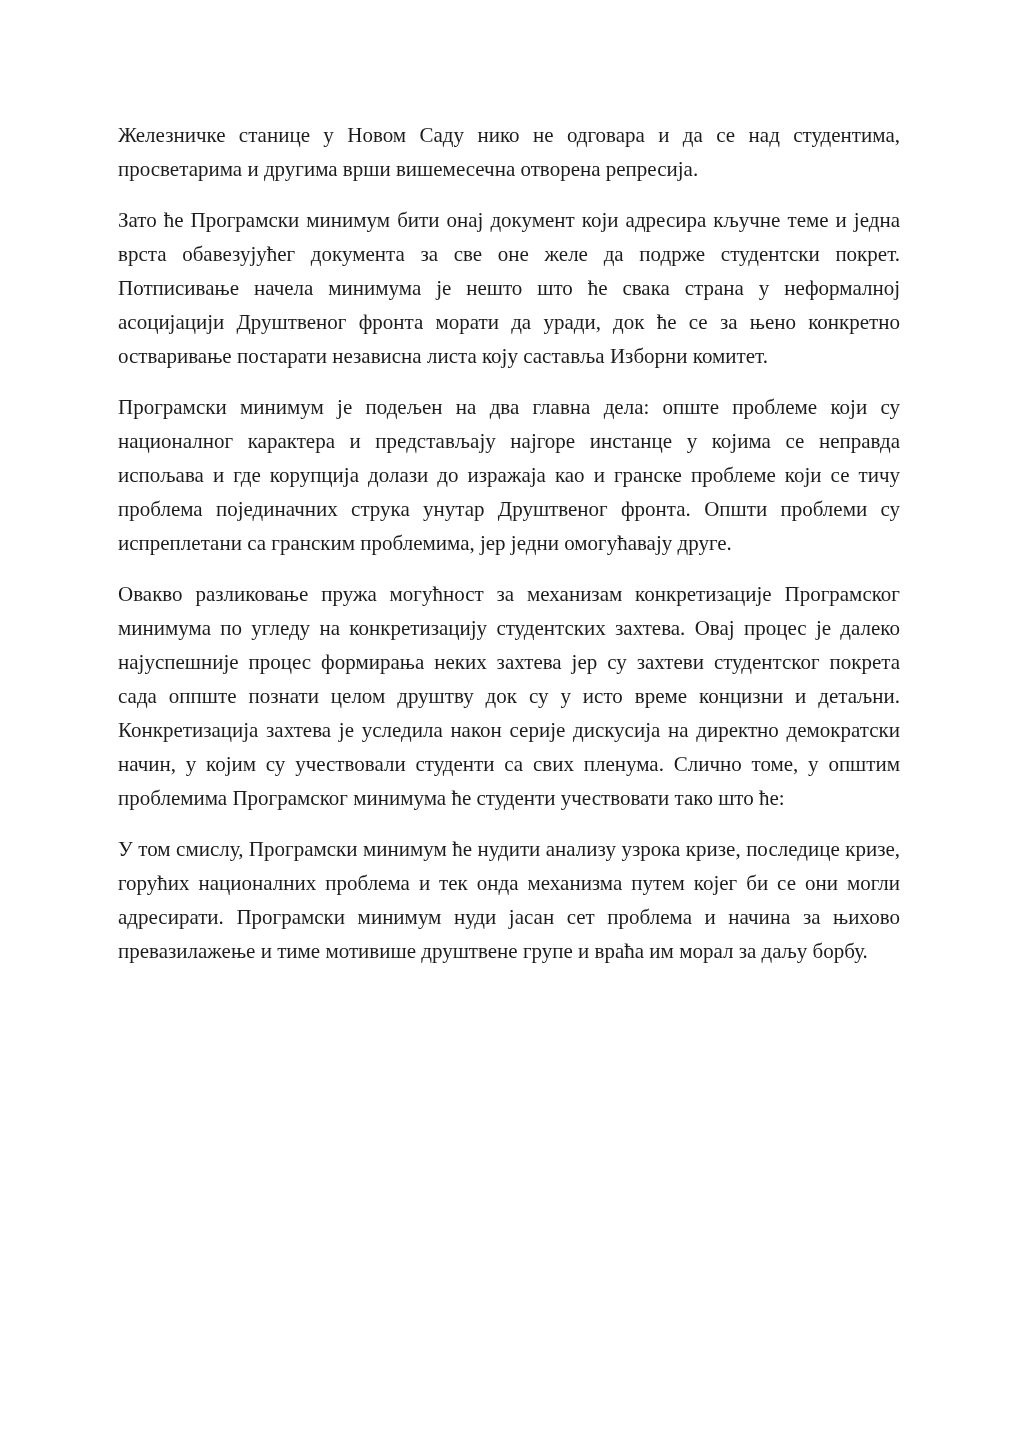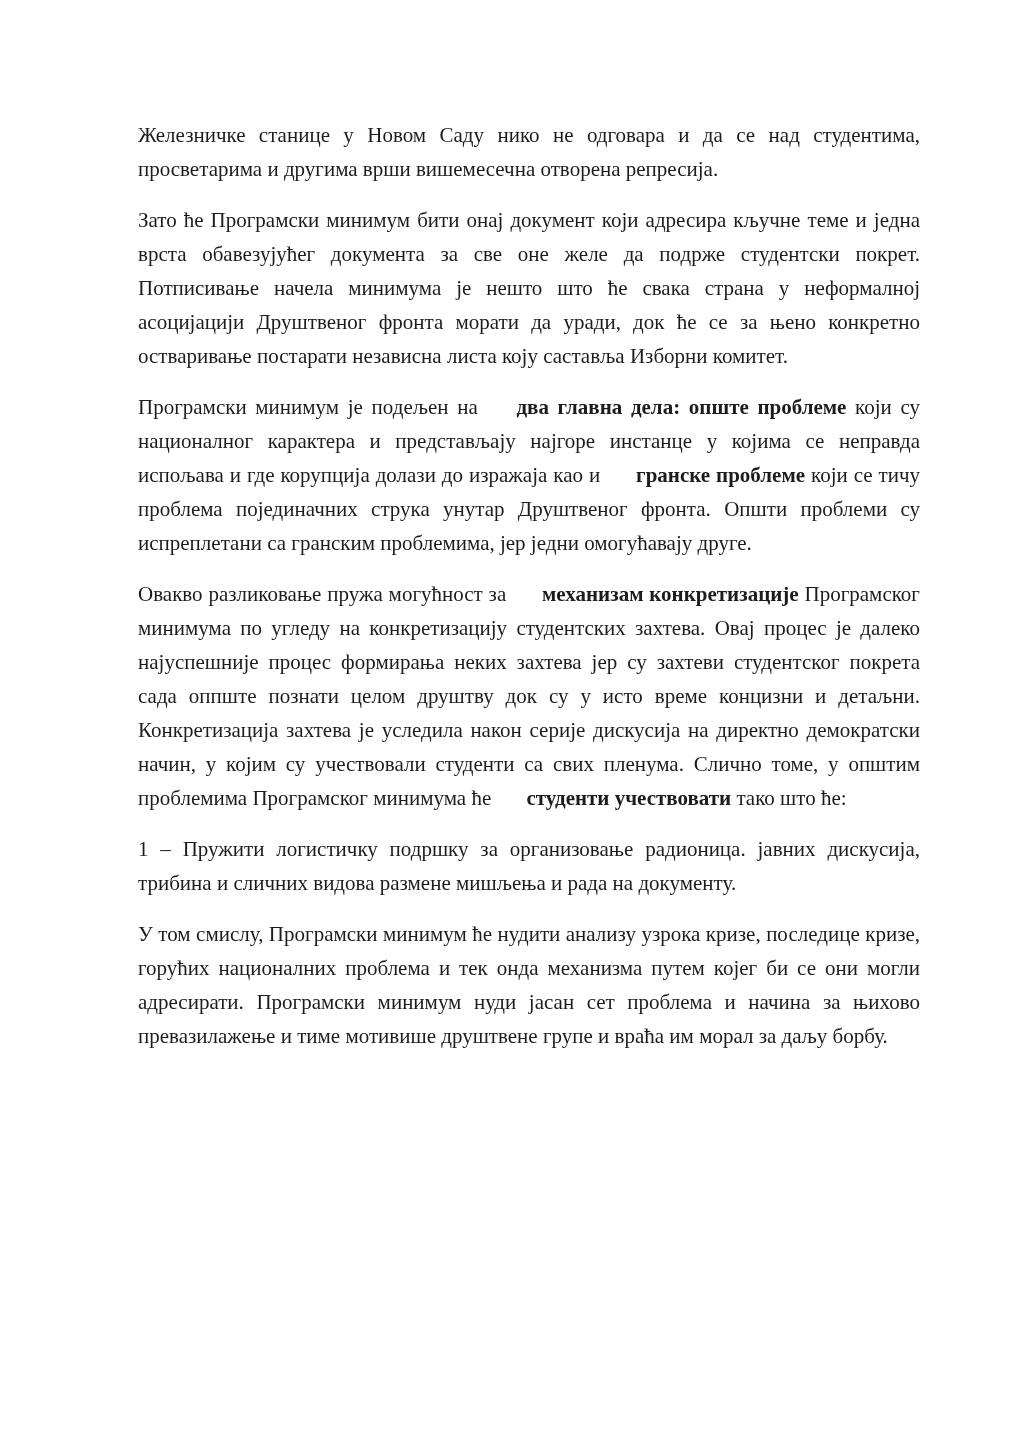--- a/index.html
+++ b/index.html
@@ -9,46 +9,44 @@
   }
   .page {
     position: relative;
     width: 1024px;
     height: 1447px;
     background: #ffffff;
     overflow: hidden;
   }
   .doc-body {
     position: absolute;
-    left: 138px;
+    left: 118px;
     top: 118px;
     width: 782px;
     font-family: "Liberation Serif", "DejaVu Serif", serif;
     font-size: 21px;
     line-height: 34px;
     color: #1c1c1c;
   }
   .doc-body p {
     margin: 0 0 17px 0;
     text-align: justify;
     text-justify: inter-word;
   }
   .doc-body p:last-child {
     margin-bottom: 16px;
   }
   .run-bold {
-    font-weight: bold;
-    margin-left: 30px;
+    font-weight: normal;
   }
 </style>
 </head>
 <body>
 
 <div class="page">
   <div class="doc-body">
       <p><span>Железничке станице у Новом Саду нико не одговара и да се над студентима, просветарима и другима врши вишемесечна отворена репресија.</span></p>
       <p><span>Зато ће Програмски минимум бити онај документ који адресира кључне теме и једна врста обавезујућег документа за све оне желе да подрже студентски покрет. Потписивање начела минимума је нешто што ће свака страна у неформалној асоцијацији Друштвеног фронта морати да уради, док ће се за њено конкретно остваривање постарати независна листа коју саставља Изборни комитет.</span></p>
       <p><span>Програмски минимум је подељен на </span><span class="run-bold">два главна дела: опште проблеме</span><span> који су националног карактера  и представљају најгоре инстанце у којима се неправда испољава и где корупција долази до изражаја као и </span><span class="run-bold">гранске проблеме</span><span> који се тичу проблема појединачних струка унутар Друштвеног фронта. Општи проблеми су испреплетани са гранским проблемима, јер једни омогућавају друге.</span></p>
       <p><span>Овакво разликовање пружа могућност за </span><span class="run-bold">механизам конкретизације</span><span> Програмског минимума по угледу на конкретизацију студентских захтева. Овај процес је далеко најуспешније процес формирања неких захтева јер су захтеви студентског покрета сада оппште познати целом друштву док су у исто време концизни и детаљни. Конкретизација захтева је уследила након серије дискусија на директно демократски начин, у којим су учествовали студенти са свих пленума. Слично томе, у општим проблемима Програмског минимума ће </span><span class="run-bold">студенти учествовати</span><span> тако што ће:</span></p>
-      <p><span>1 – Пружити логистичку подршку за организовање радионица. јавних дискусија, трибина и сличних видова размене мишљења и рада на документу.</span></p>
       <p><span>У том смислу, Програмски минимум ће нудити анализу узрока кризе, последице кризе, горућих националних проблема и тек онда механизма путем којег би се они могли адресирати. Програмски минимум нуди јасан сет проблема и начина за њихово превазилажење и тиме мотивише друштвене групе и враћа им морал за даљу борбу.</span></p>
     </div>
 </div>
 
 </body></html>

